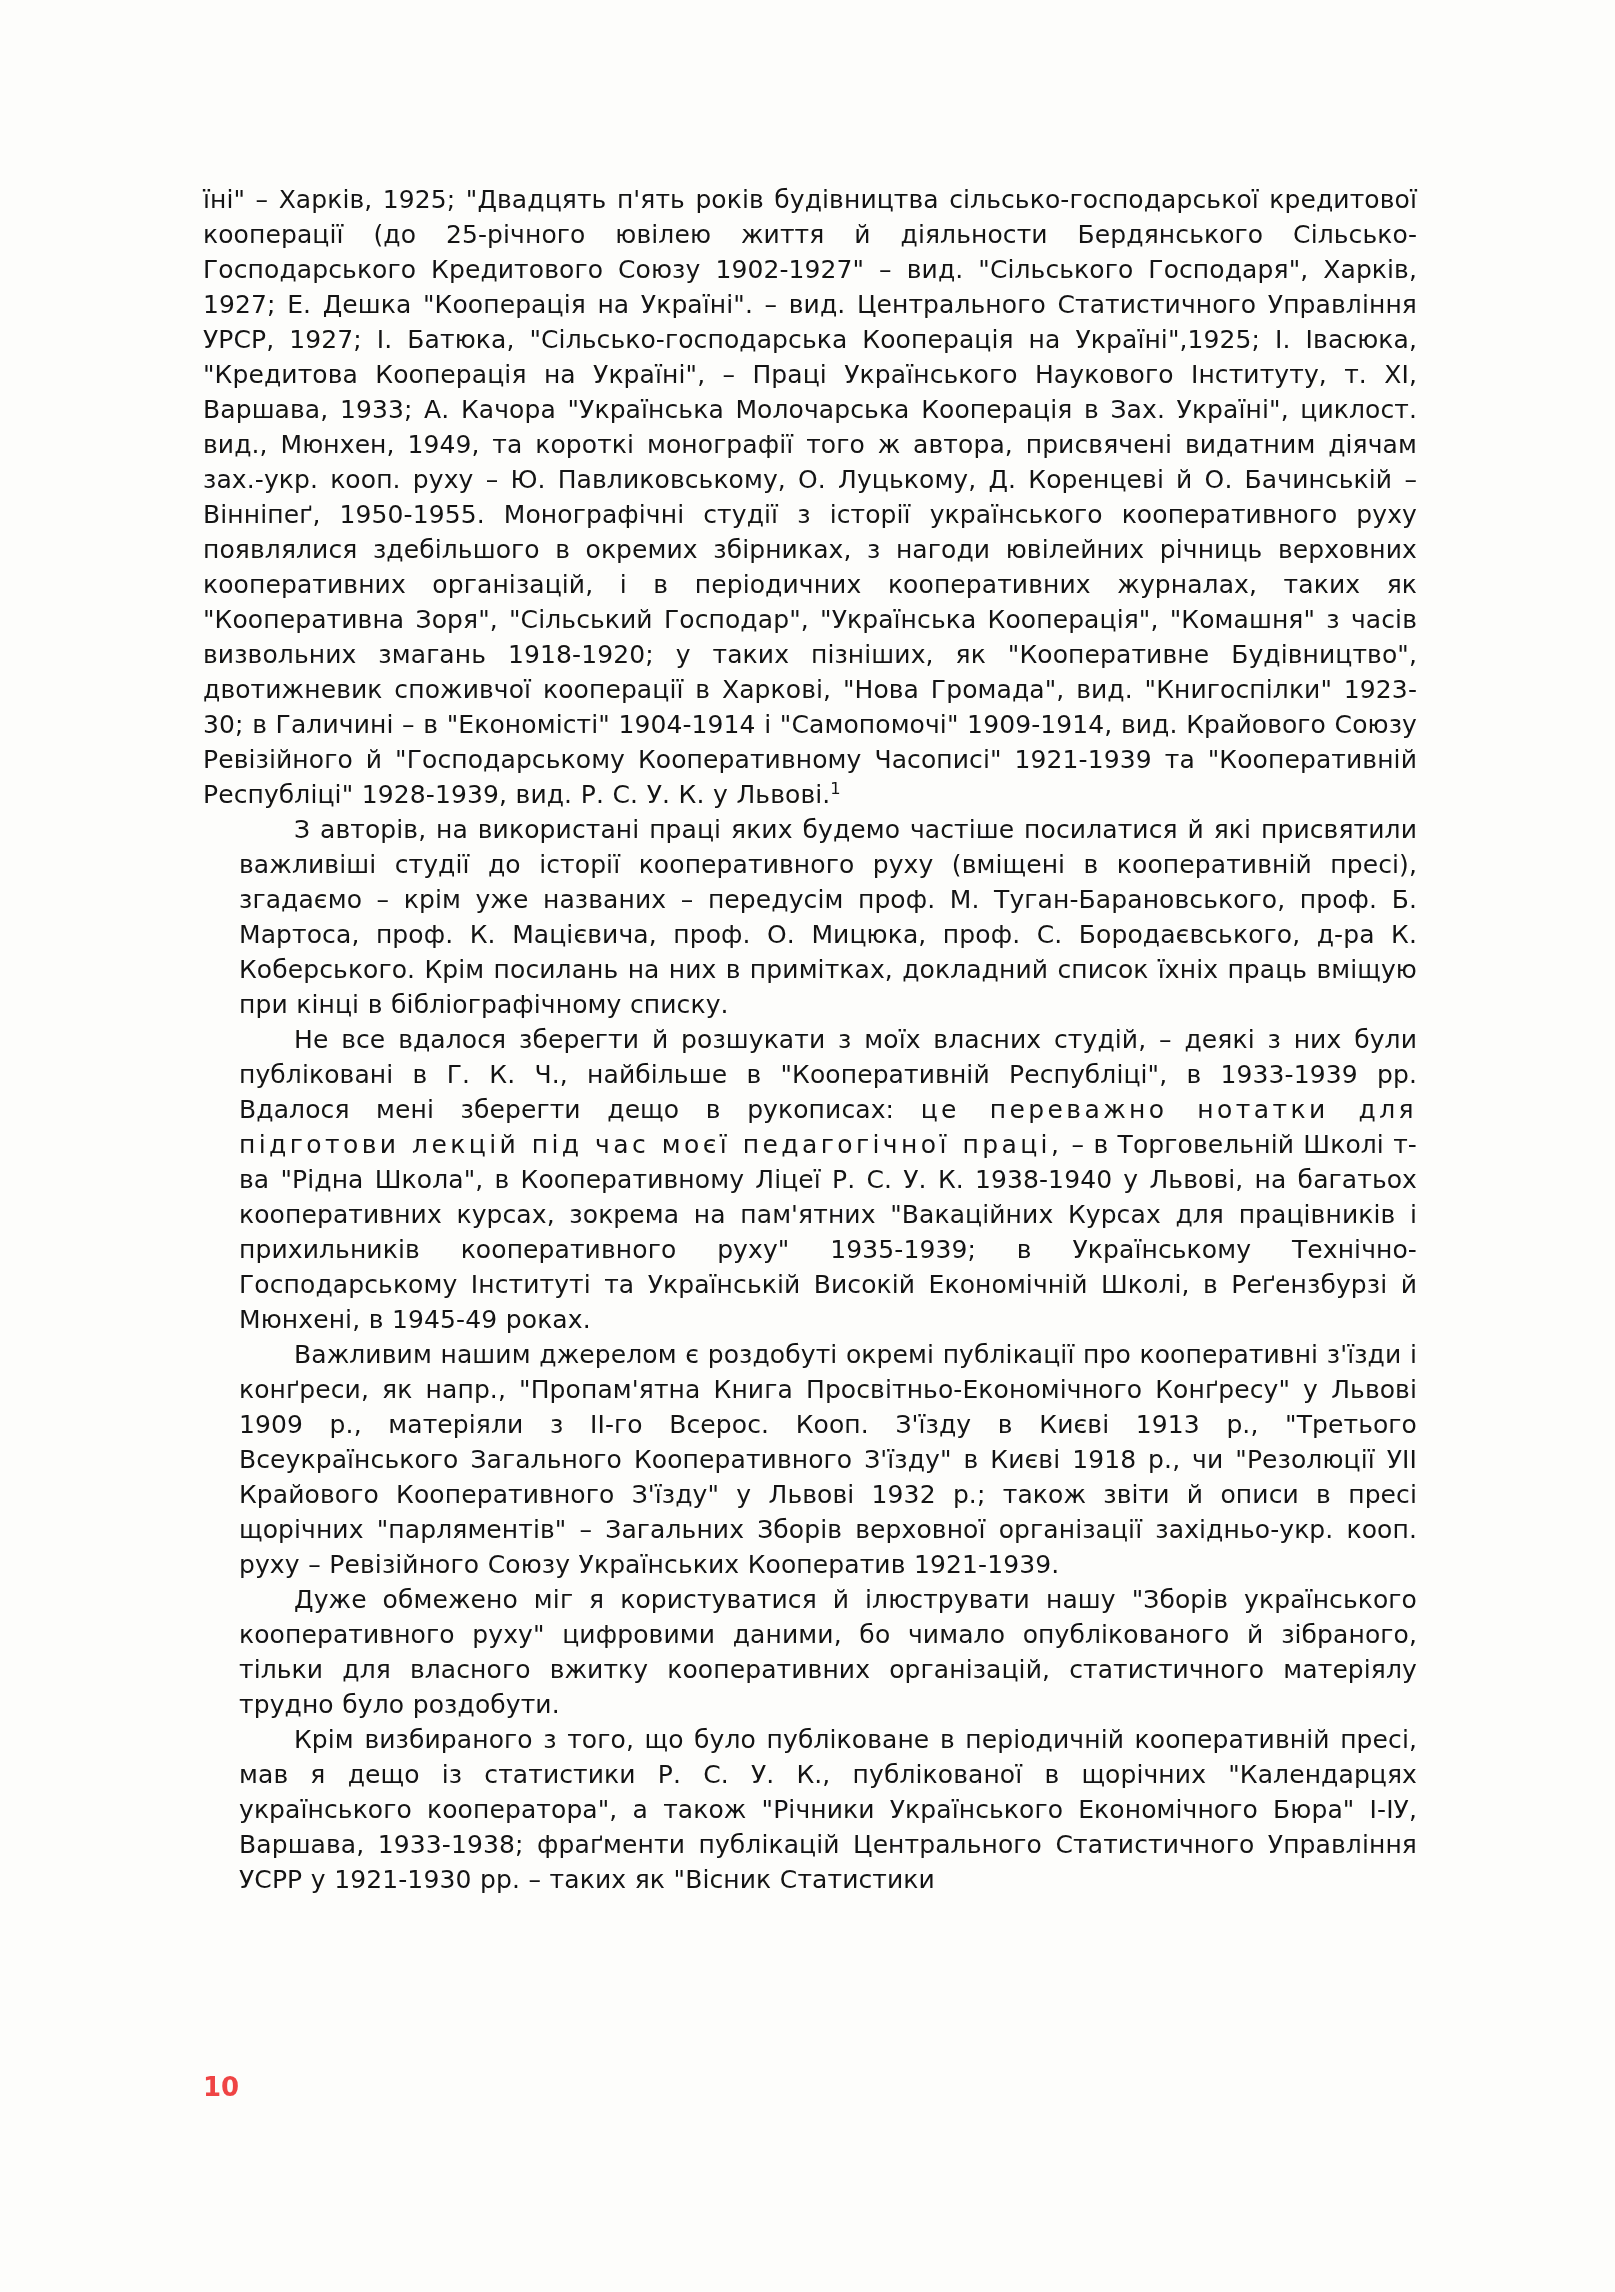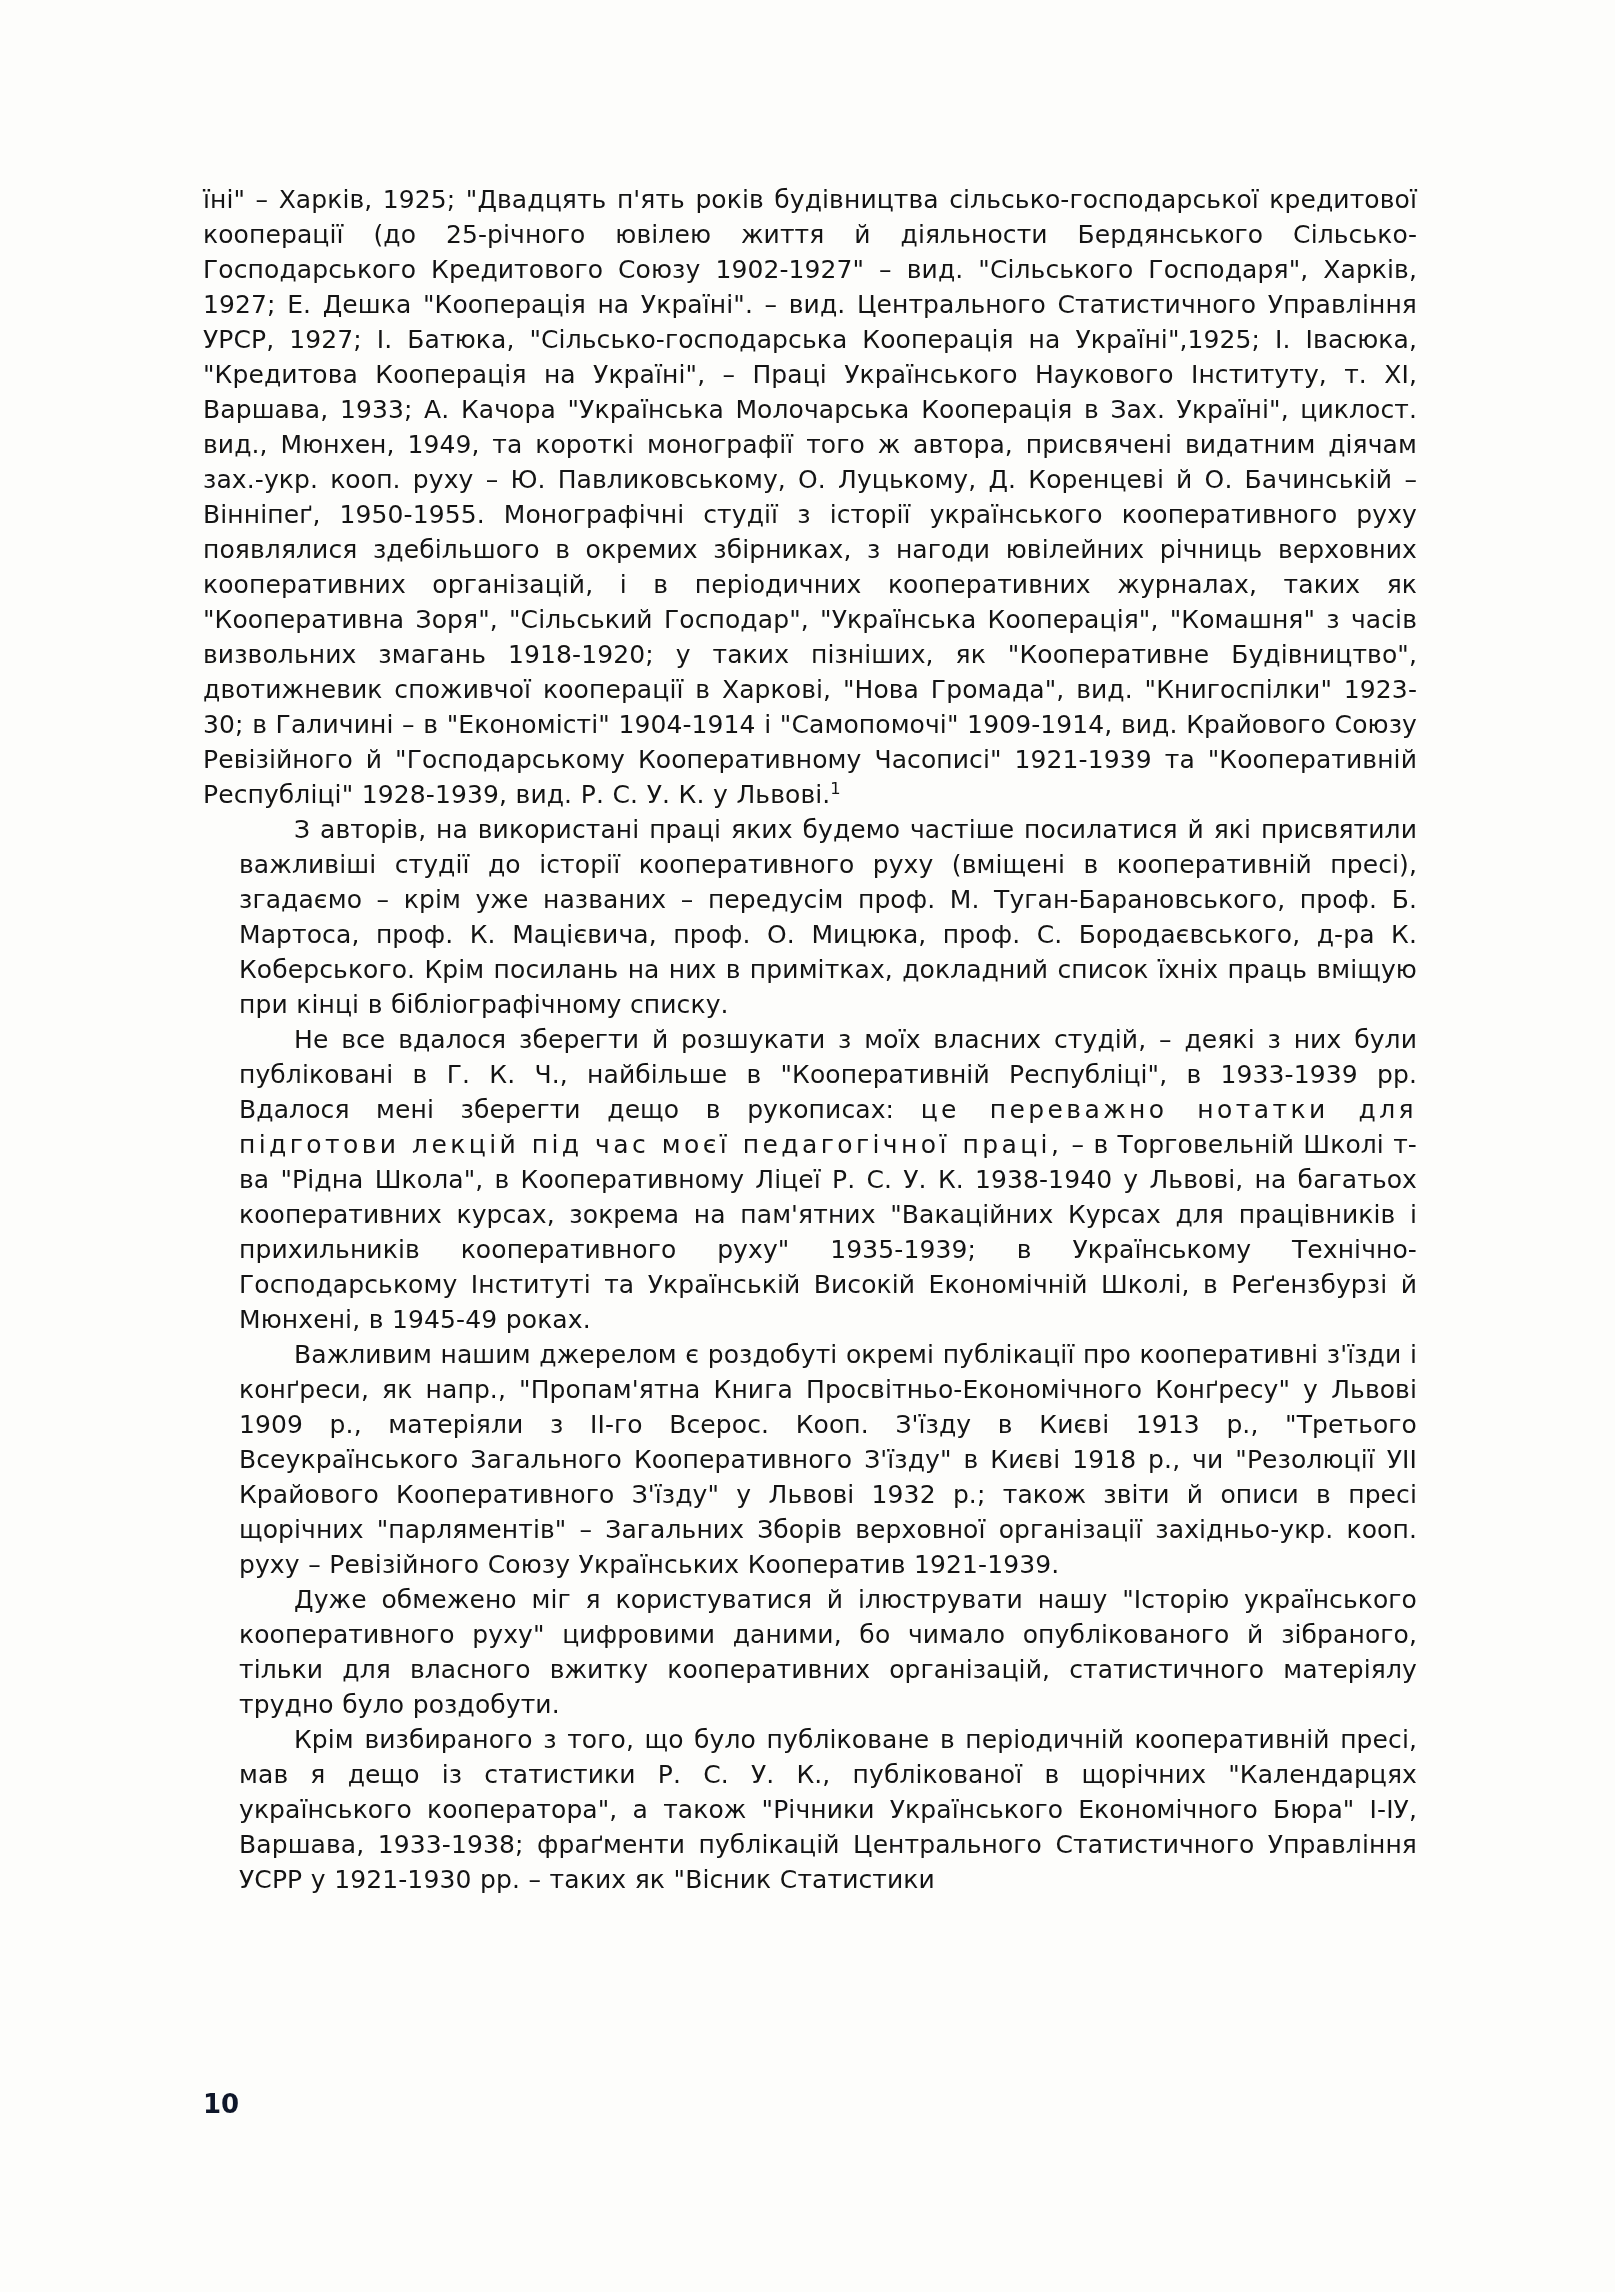--- a/index.html
+++ b/index.html
@@ -51,39 +51,38 @@
     font-size: 16.3px;
     vertical-align: super;
     line-height: 0;
   }
   .page-number {
     position: absolute;
     left: 203px;
     top: 2072px;
     font-size: 26px;
     font-weight: 700;
-    color: #0f172a;
-    margin-top: 17px;
+    color: #ef4444;
   }
 </style>
 </head>
 <body>
 
 <div class="page">
   <div class="text-block">
 
     <p class="para"><span>їні" – Харків, 1925; "Двадцять п'ять років будівництва сільсько-господарської кредитової кооперації (до 25-річного ювілею життя й діяльности Бердянського Сільсько-Господарського Кредитового Союзу 1902-1927" – вид. "Сільського Господаря", Харків, 1927; Е. Дешка "Кооперація на Україні". – вид. Центрального Статистичного Управління УРСР, 1927; І. Батюка, "Сільсько-господарська Кооперація на Україні",1925; І. Івасюка, "Кредитова Кооперація на Україні", – Праці Українського Наукового Інституту, т. XI, Варшава, 1933; А. Качора "Українська Молочарська Кооперація в Зах. Україні", циклост. вид., Мюнхен, 1949, та короткі монографії того ж автора, присвячені видатним діячам зах.-укр. кооп. руху – Ю. Павликовському, О. Луцькому, Д. Коренцеві й О. Бачинській – Вінніпеґ, 1950-1955. Монографічні студії з історії українського кооперативного руху появлялися здебільшого в окремих збірниках, з нагоди ювілейних річниць верховних кооперативних організацій, і в періодичних кооперативних журналах, таких як "Кооперативна Зоря", "Сільський Господар", "Українська Кооперація", "Комашня" з часів визвольних змагань 1918-1920; у таких пізніших, як "Кооперативне Будівництво", двотижневик споживчої кооперації в Харкові, "Нова Громада", вид. "Книгоспілки" 1923-30; в Галичині – в "Економісті" 1904-1914 і "Самопомочі" 1909-1914, вид. Крайового Союзу Ревізійного й "Господарському Кооперативному Часописі" 1921-1939 та "Кооперативній Республіці" 1928-1939, вид. Р. С. У. К. у Львові.</span><sup>1</sup></p>
 
     <p class="para indent">З авторів, на використані праці яких будемо частіше посилатися й які присвятили важливіші студії до історії кооперативного руху (вміщені в кооперативній пресі), згадаємо – крім уже названих – передусім проф. М. Туган-Барановського, проф. Б. Мартоса, проф. К. Мацієвича, проф. О. Мицюка, проф. С. Бородаєвського, д-ра К. Коберського. Крім посилань на них в примітках, докладний список їхніх праць вміщую при кінці в бібліографічному списку.</p>
 
     <p class="para indent"><span>Не все вдалося зберегти й розшукати з моїх власних студій, – деякі з них були публіковані в Г. К. Ч., найбільше в "Кооперативній Республіці", в 1933-1939 рр. Вдалося мені зберегти дещо в рукописах: </span><span class="spaced">це переважно нотатки для підготови лекцій під час моєї педагогічної праці,</span><span> – в Торговельній Школі т-ва "Рідна Школа", в Кооперативному Ліцеї Р. С. У. К. 1938-1940 у Львові, на багатьох кооперативних курсах, зокрема на пам'ятних "Вакаційних Курсах для працівників і прихильників кооперативного руху" 1935-1939; в Українському Технічно-Господарському Інституті та Українській Високій Економічній Школі, в Реґензбурзі й Мюнхені, в 1945-49 роках.</span></p>
 
     <p class="para indent">Важливим нашим джерелом є роздобуті окремі публікації про кооперативні з'їзди і конґреси, як напр., "Пропам'ятна Книга Просвітньо-Економічного Конґресу" у Львові 1909 р., матеріяли з ІІ-го Всерос. Кооп. З'їзду в Києві 1913 р., "Третього Всеукраїнського Загального Кооперативного З'їзду" в Києві 1918 р., чи "Резолюції УІІ Крайового Кооперативного З'їзду" у Львові 1932 р.; також звіти й описи в пресі щорічних "парляментів" – Загальних Зборів верховної організації західньо-укр. кооп. руху – Ревізійного Союзу Українських Кооператив 1921-1939.</p>
 
-    <p class="para indent">Дуже обмежено міг я користуватися й ілюструвати нашу "Історію українського кооперативного руху" цифровими даними, бо чимало опублікованого й зібраного, тільки для власного вжитку кооперативних організацій, статистичного матеріялу трудно було роздобути.</p>
+    <p class="para indent">Дуже обмежено міг я користуватися й ілюструвати нашу "Зборів українського кооперативного руху" цифровими даними, бо чимало опублікованого й зібраного, тільки для власного вжитку кооперативних організацій, статистичного матеріялу трудно було роздобути.</p>
 
     <p class="para indent">Крім визбираного з того, що було публіковане в періодичній кооперативній пресі, мав я дещо із статистики Р. С. У. К., публікованої в щорічних "Календарцях українського кооператора", а також "Річники Українського Економічного Бюра" І-ІУ, Варшава, 1933-1938; фраґменти публікацій Центрального Статистичного Управління УСРР у 1921-1930 рр. – таких як "Вісник Статистики</p>
 
   </div>
 
   <div class="page-number">10</div>
 </div>
 
 
 </body></html>

